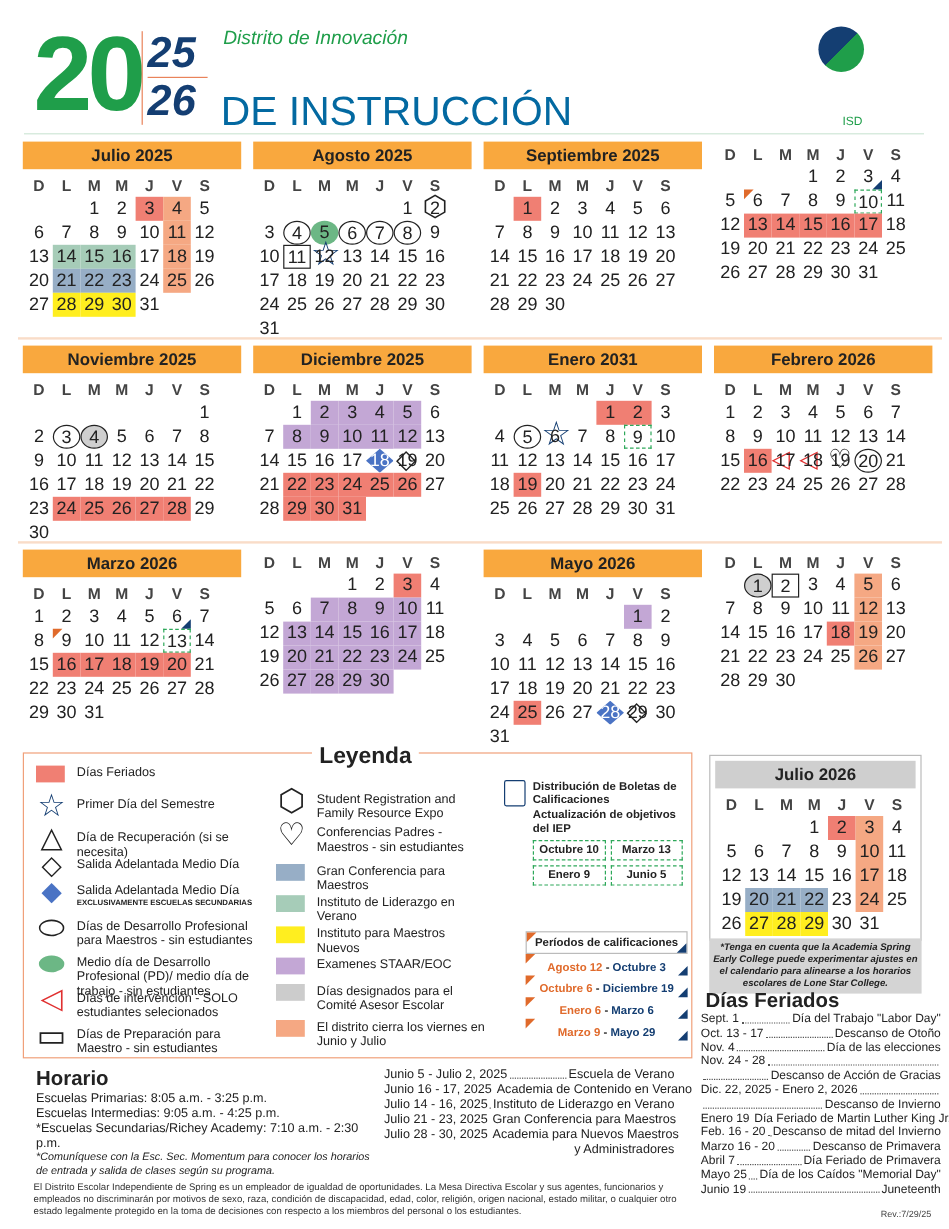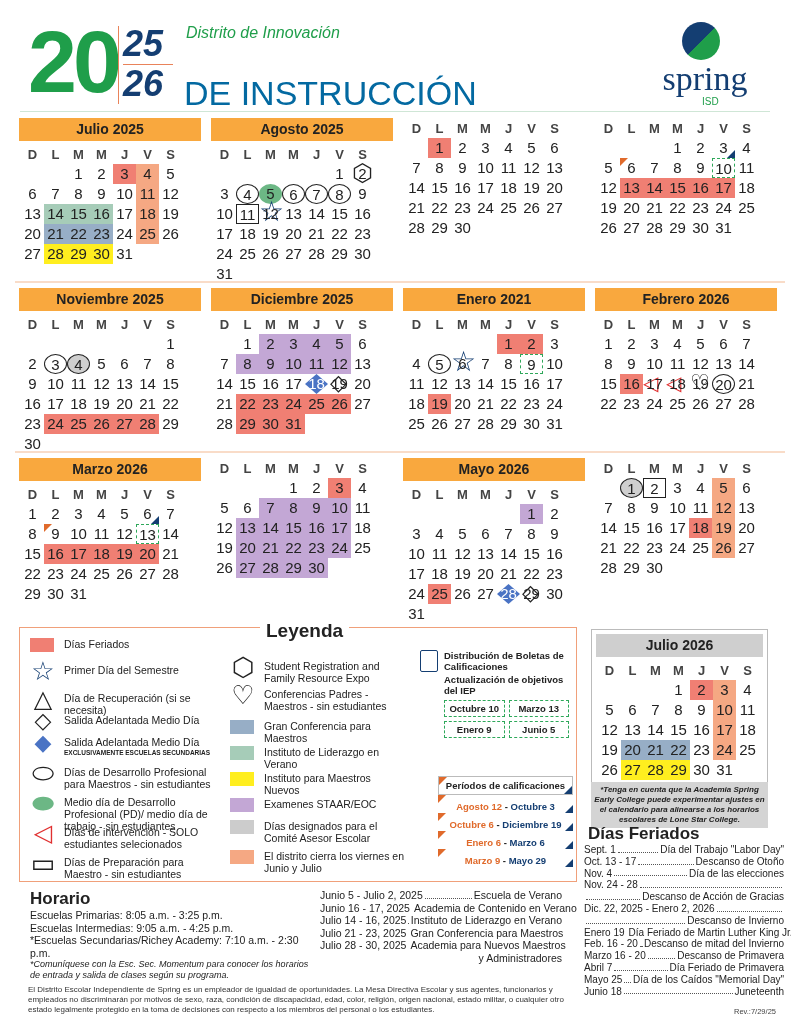--- a/index.html
+++ b/index.html
@@ -66,21 +66,20 @@
   <div class="big20">20</div>
   <div class="frac">
     <div class="t">25</div>
     <div class="ln"></div>
     <div class="b">26</div>
   </div>
   <div class="sub">Distrito de Innovación</div>
   <div class="tt2">DE INSTRUCCIÓN</div>
   <div class="logo">
     <div class="s"></div>
-    <div class="w">spring</div>
     <div class="i">ISD</div>
   </div>
   <div class="hline"></div>
 </div>
 
 <div class="grid" id="grid">
     <div class="month" style="left: 0px; top: 0px;">
       <div class="mhead">Julio 2025</div>
       <div class="dow">
         <span>D</span>
@@ -171,20 +170,21 @@
         <div class="d "><span style="position:relative">25</span></div>
         <div class="d "><span style="position:relative">26</span></div>
         <div class="d "><span style="position:relative">27</span></div>
         <div class="d "><span style="position:relative">28</span></div>
         <div class="d "><span style="position:relative">29</span></div>
         <div class="d "><span style="position:relative">30</span></div>
         <div class="d "><span style="position:relative">31</span></div>
       </div>
     </div>
     <div class="month" style="left: 384px; top: 0px;">
+      <div class="mhead">Septiembre 2025</div>
       <div class="dow">
         <span>D</span>
         <span>L</span>
         <span>M</span>
         <span>M</span>
         <span>J</span>
         <span>V</span>
         <span>S</span>
       </div>
       <div class="days">
@@ -358,21 +358,21 @@
         <div class="d hol"><span style="position:relative">25</span></div>
         <div class="d hol"><span style="position:relative">26</span></div>
         <div class="d "><span style="position:relative">27</span></div>
         <div class="d "><span style="position:relative">28</span></div>
         <div class="d hol"><span style="position:relative">29</span></div>
         <div class="d hol"><span style="position:relative">30</span></div>
         <div class="d hol"><span style="position:relative">31</span></div>
       </div>
     </div>
     <div class="month" style="left: 384px; top: 170px;">
-      <div class="mhead">Enero 2021</div>
+      <div class="mhead">Enero 2031</div>
       <div class="dow">
         <span>D</span>
         <span>L</span>
         <span>M</span>
         <span>M</span>
         <span>J</span>
         <span>V</span>
         <span>S</span>
       </div>
       <div class="days">
@@ -816,21 +816,21 @@
         <span>Abril 7</span>
         <span class="dots"></span>
         <span>Día Feriado de Primavera</span>
       </div>
       <div class="fl">
         <span>Mayo 25</span>
         <span class="dots"></span>
         <span>Día de los Caídos "Memorial Day"</span>
       </div>
       <div class="fl">
-        <span>Junio 18</span>
+        <span>Junio 19</span>
         <span class="dots"></span>
         <span>Juneteenth</span>
       </div>
     </div>
 </div>
 
 <div class="sect" style="position:absolute;left:30px;top:889px;width:280px">
   <h3>Horario</h3>
   <div class="sl">Escuelas Primarias: 8:05 a.m. - 3:25 p.m.</div>
   <div class="sl">Escuelas Intermedias: 9:05 a.m. - 4:25 p.m.</div>

